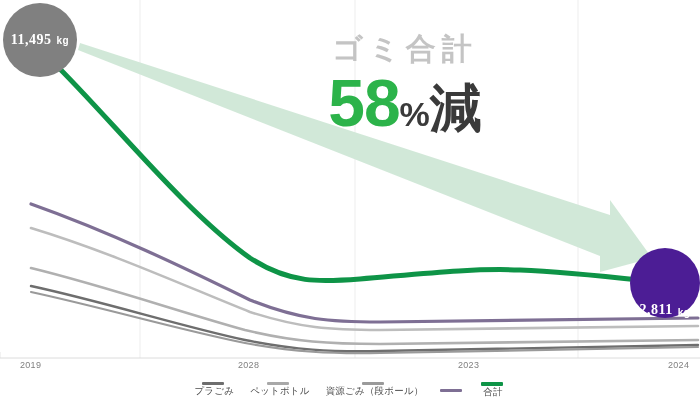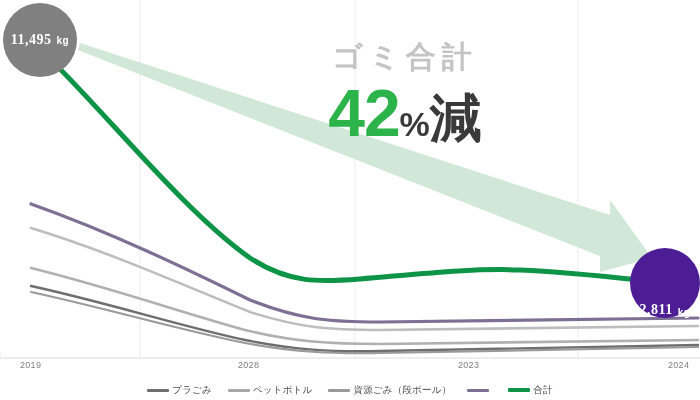--- a/index.html
+++ b/index.html
@@ -70,21 +70,21 @@
     width: 300px;
     text-align: center;
     pointer-events: none;
   }
   .headline-sub {
     font-size: 30px;
     font-weight: bold;
     color: #c4c4c4;
     letter-spacing: 6px;
     line-height: 1;
-    margin: 8px;
+    margin: 0;
   }
   .headline-main {
     margin: 6px 0 0 0;
     line-height: 1;
     white-space: nowrap;
   }
   .headline-main .big {
     font-size: 66px;
     font-weight: bold;
     color: #2cb34a;
@@ -128,20 +128,21 @@
     height: 20px;
     display: flex;
     align-items: center;
     justify-content: center;
     gap: 16px;
   }
   .legend-item {
     display: flex;
     align-items: center;
     white-space: nowrap;
+    flex-direction: column;
   }
   .legend-swatch {
     display: inline-block;
     width: 22px;
     height: 3px;
     margin-right: 3px;
     border-radius: 1px;
   }
   .legend-label {
     font-size: 9.5px;
@@ -180,21 +181,21 @@
 
       <path d="M 31 292 C 105 308, 180 330, 245 343 C 295 352, 330 354, 380 353 C 470 351, 560 349, 698 347" stroke="#9a9a9a" stroke-width="2.2"></path>
     </g>
 
     <path d="M 53 62 C 110 118, 185 212, 250 258 C 290 284, 320 282, 360 279 C 420 274, 470 268, 520 270 C 570 272, 620 278, 668 283" fill="none" stroke="#0e9447" stroke-width="5" stroke-linecap="round"></path>
   </svg>
 
   <div class="headline-wrap">
     <div class="headline-sub">ゴミ合計</div>
     <div class="headline-main">
-      <span class="big">42</span><span class="pct">%</span><span class="gen">減</span>
+      <span class="big">58</span><span class="pct">%</span><span class="gen">減</span>
     </div>
   </div>
 
   <div class="bubble" id="bubble-start">
     <span class="num">11,495</span>
       <span class="unit">kg</span>
   </div>
 
   <div class="bubble" id="bubble-end">
     <span class="num">2,811</span>

